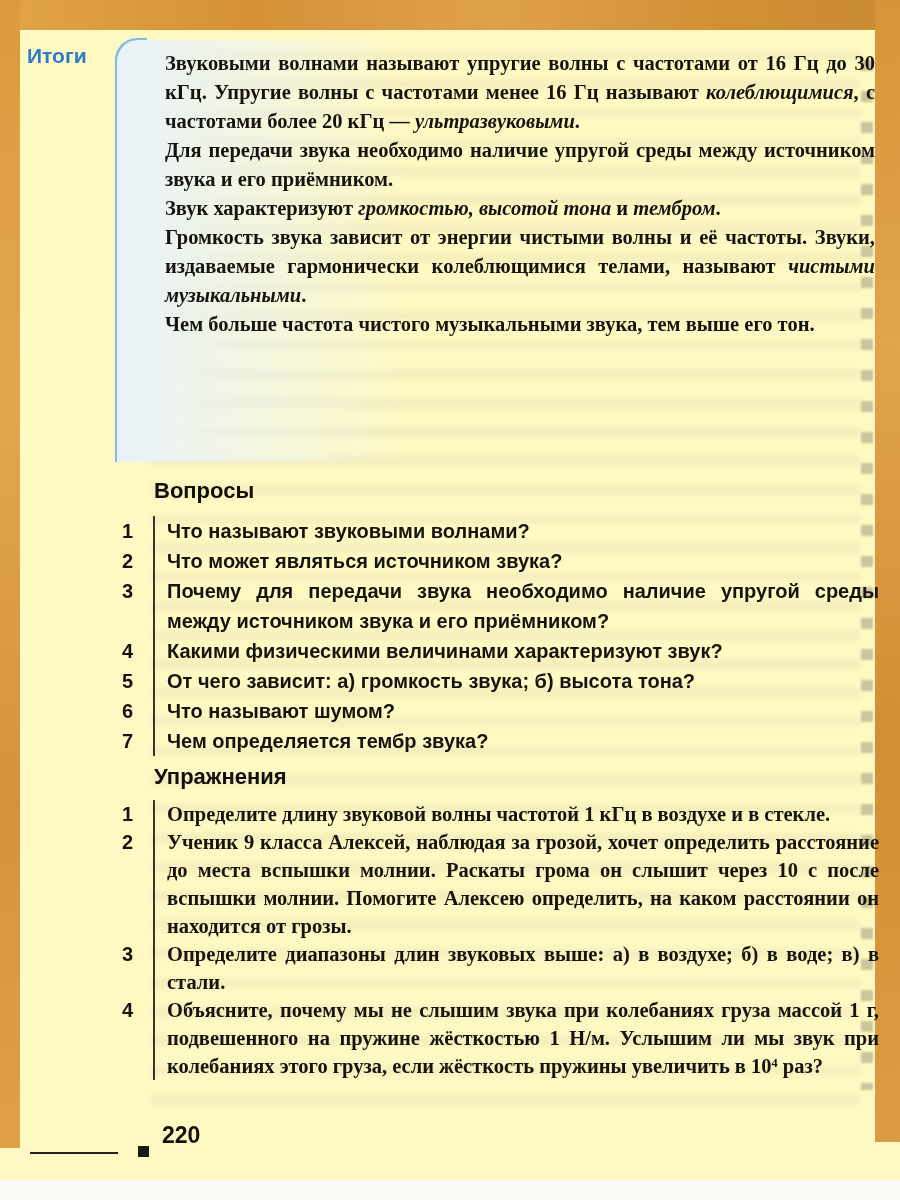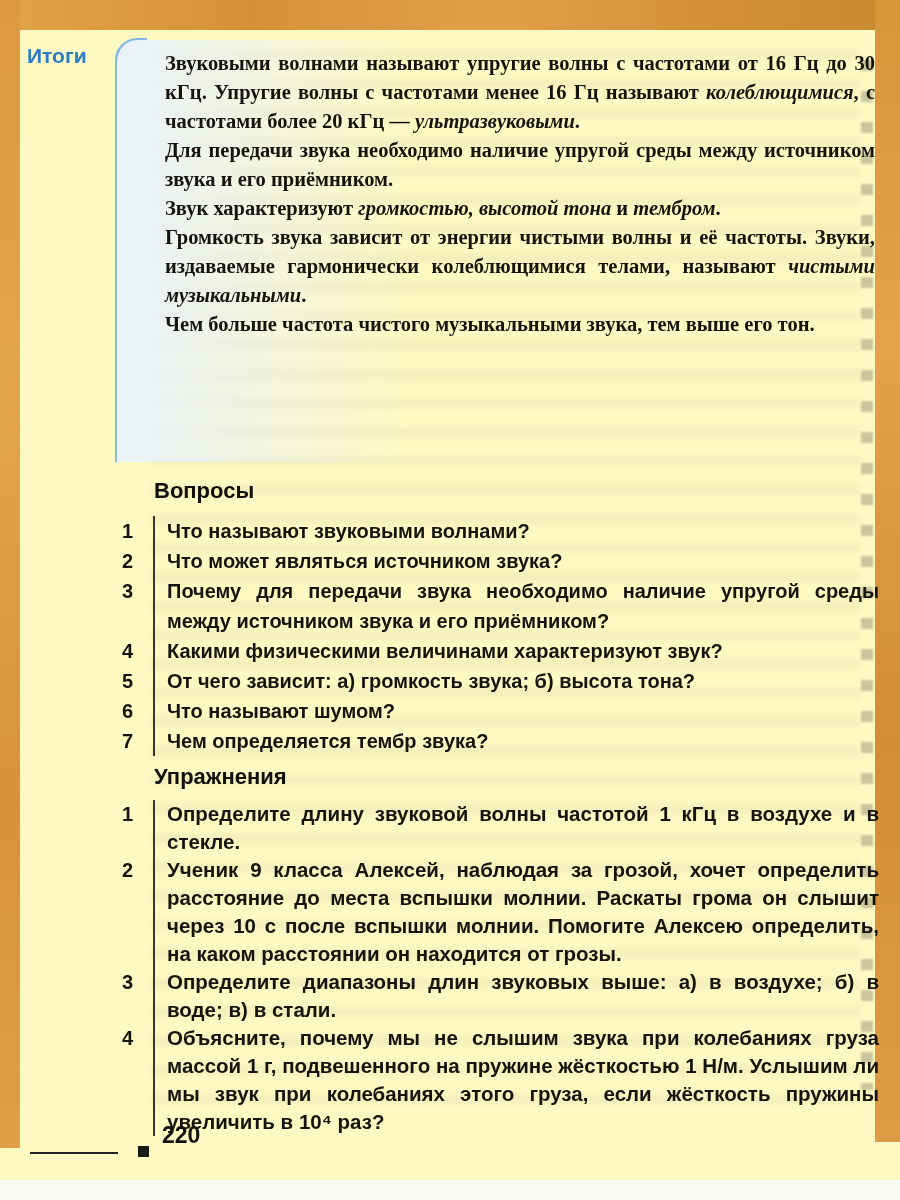--- a/index.html
+++ b/index.html
@@ -98,21 +98,21 @@
     font-weight: bold;
     text-align: justify;
   }
   #qlist .num { line-height: 30px; }
   #qlist .txt {
     font-family: "Liberation Sans", sans-serif;
     font-size: 20px; line-height: 30px;
   }
   #elist .num { line-height: 28px; }
   #elist .txt {
-    font-family: Liberation Sans, sans-serif;
+    font-family: Liberation Serif, serif;
     font-size: 20.5px; line-height: 28px;
   }
   
   .footer-rule {
     position: absolute; left: 30px; top: 1152px; width: 88px; height: 2px;
     background: #222;
   }
   .footer-square {
     position: absolute; left: 138px; top: 1146px; width: 11px; height: 11px;
     background: #1c1a17;

